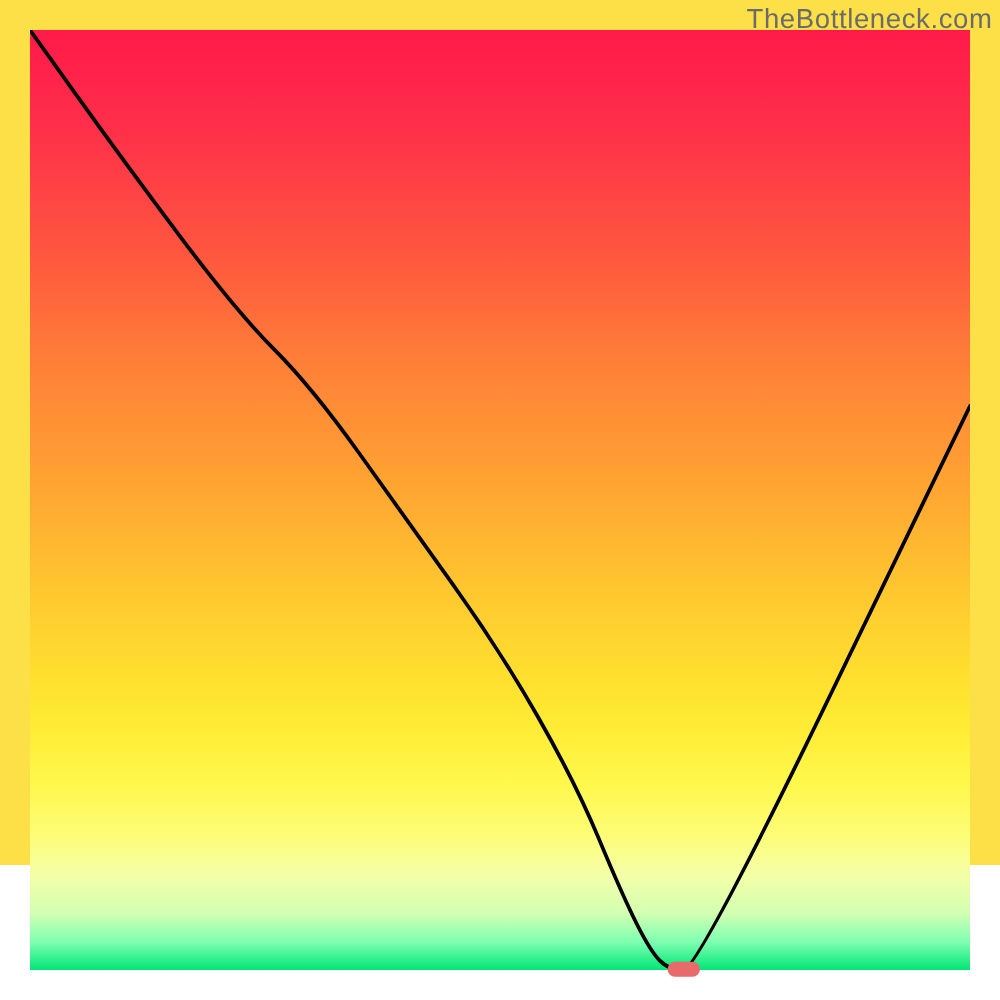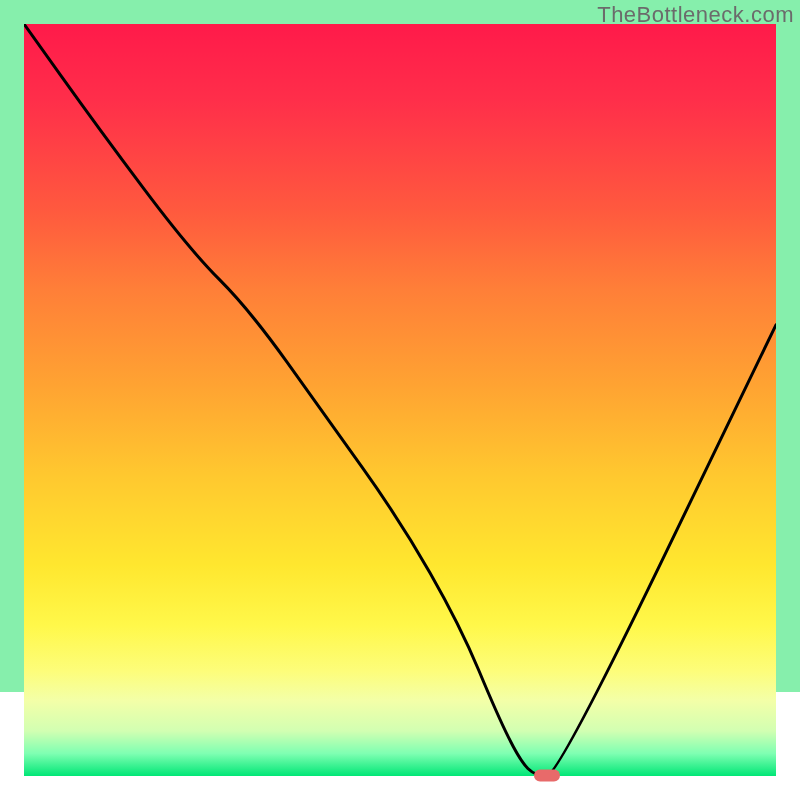--- a/index.html
+++ b/index.html
@@ -5,21 +5,21 @@
   html, body {
     margin: 0;
     padding: 0;
     width: 800px;
     height: 800px;
   }
   .chart-container {
     position: relative;
     width: 800px;
     height: 692px;
-    background: #86efac;
+    background: #fde047;
   }
   .plot-area {
     position: absolute;
     left: 24px;
     top: 24px;
     width: 752px;
     height: 752px;
     background: linear-gradient(to bottom,
       #ff1a4a 0%,
       #ff2e4a 10%,

